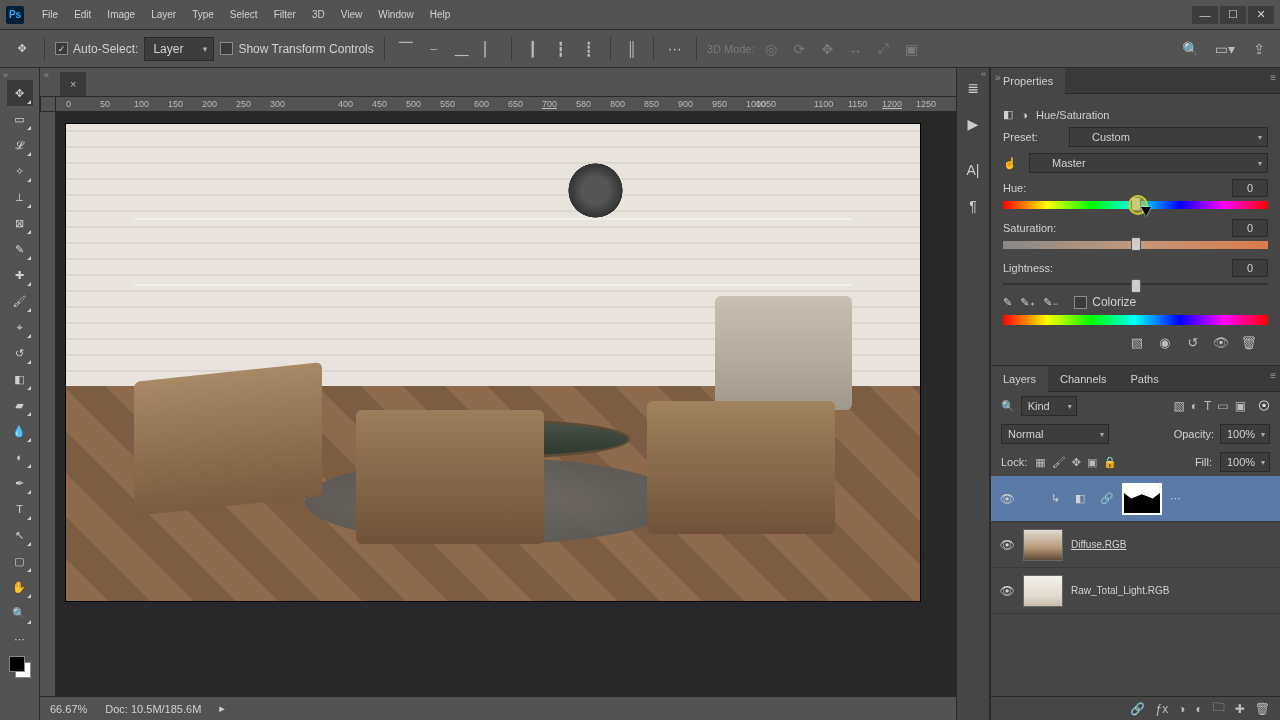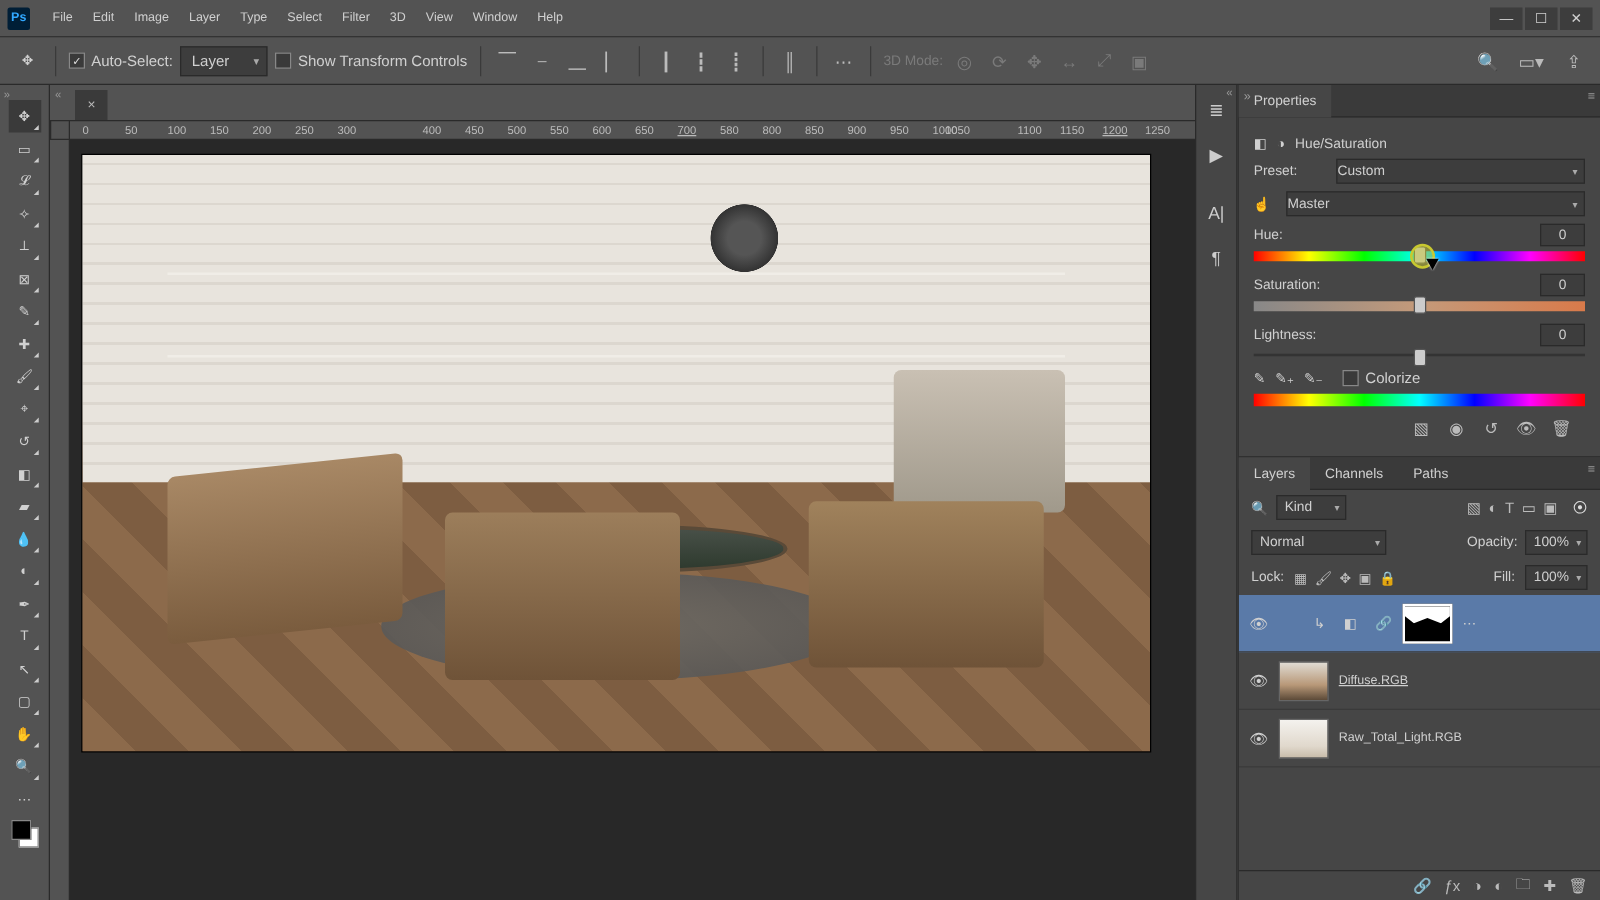--- a/index.html
+++ b/index.html
@@ -73,21 +73,21 @@
 
 
 .panels { width:290px; background:#464646; display:flex; flex-direction:column; border-left:1px solid #2a2a2a; }
 .panel-tab-row { display:flex; align-items:center; height:26px; background:#3a3a3a; border-bottom:1px solid #2a2a2a; position:relative; }
 .panel-tab-row .collapse { position:absolute; right:4px; top:4px; font-size:10px; color:#999; }
 .panel-tab { padding:0 12px; height:26px; display:flex; align-items:center; font-size:11px; }
 .panel-tab.active { background:#464646; }
 .panel-body { padding:8px 12px; border-bottom:1px solid #2a2a2a; }
 .prop-row { display:flex; align-items:center; gap:8px; margin:6px 0; font-size:11px; }
 .prop-row .label { width:58px; }
-.prop-combo { flex:1; height:20px; background:#3d3d3d; border:1px solid #2a2a2a; padding:0 18px 0 0; display:flex; align-items:center; position:relative; font-size:11px; }
+.prop-combo { flex:1; height:20px; background:#3d3d3d; border:1px solid #2a2a2a; padding:0 18px 0 22px; display:flex; align-items:center; position:relative; font-size:11px; }
 .prop-combo::after { content:"▾"; position:absolute; right:5px; font-size:8px; color:#aaa; }
 .numbox { width:36px; height:18px; background:#3d3d3d; border:1px solid #2a2a2a; text-align:center; line-height:16px; font-size:11px; }
 .slider-row { margin:6px 0 10px 0; }
 .slider-row .top { display:flex; justify-content:space-between; align-items:center; }
 .gradient-track { height:8px; margin-top:4px; position:relative; }
 .hue-grad { background:linear-gradient(90deg,#ff0000,#ffff00,#00ff00,#00ffff,#0000ff,#ff00ff,#ff0000); }
 .sat-grad { background:linear-gradient(90deg,#888,#c49a7a,#d97a4a); }
 .plain-track { height:2px; background:#333; margin-top:6px; position:relative; }
 .thumb { position:absolute; top:-4px; width:10px; height:14px; background:#ccc; border:1px solid #555; left:50%; transform:translateX(-50%); border-radius:2px; }
 .cursor-ring { position:absolute; width:20px; height:20px; border:2px solid #c8c830; border-radius:50%; background:rgba(200,200,48,.5); pointer-events:none; }
@@ -259,20 +259,25 @@
           <div class="rug"></div>
           <div class="lamp"></div>
           <div class="chair c4"></div>
           <div class="table"></div>
           <div class="chair c1"></div>
           <div class="chair c2"></div>
           <div class="chair c3"></div>
         </div>
       </div>
     </div>
+    <div class="statusbar">
+      <span>66.67%</span>
+      <span>Doc: 10.5M/185.6M</span>
+      <span>▸</span>
+    </div>
   </div>
 
   <div class="mini-strip">
     <span class="collapse">«</span>
     <div class="mini">≣</div>
     <div class="mini">▶</div>
     <div class="mini" style="margin-top:16px">A|</div>
     <div class="mini">¶</div>
   </div>
 

